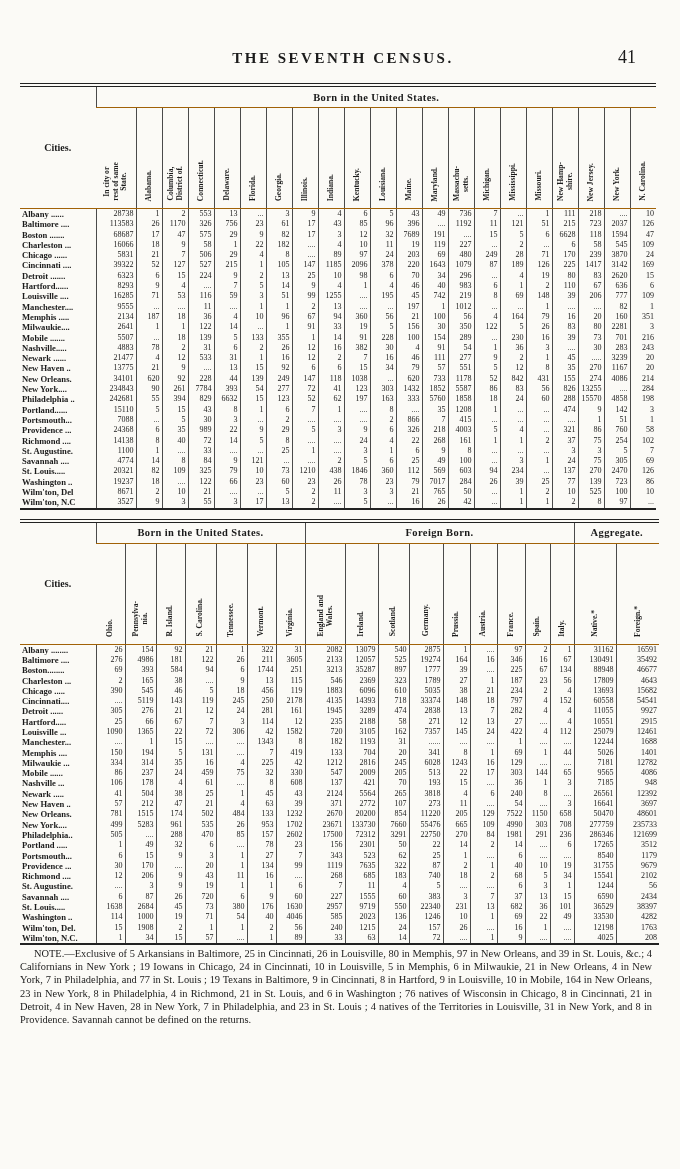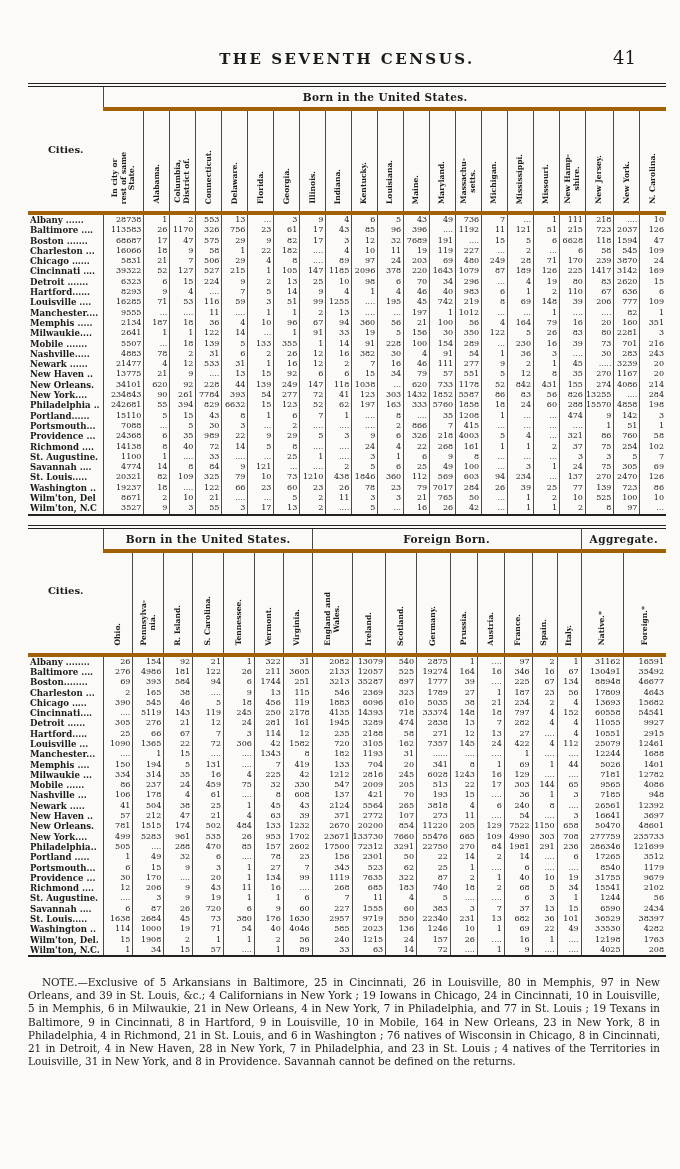--- a/index.html
+++ b/index.html
@@ -4,43 +4,43 @@
 <style>
   html,body { margin:0; padding:0; }
   body {
     width:680px; height:1169px;
     background:#fbfaf6;
     font-family:"DejaVu Serif","Liberation Serif",serif;
     color:#1b1b1b;
     position:relative;
     overflow:hidden;
   }
-  .page { padding:50px 14px 0 28px; }
+  .page { padding:50px 14px 0 20px;font-family:Liberation Serif, serif; }
   .masthead { position:relative; height:24px; }
   .header-title { text-align:center; font-weight:bold; font-size:15px; letter-spacing:2.5px; }
   .page-number { position:absolute; right:30px; top:-3px; font-size:18px; }
   .caption { margin-top:7px; font-size:12.3px; white-space:nowrap; }
   .caption .cap-prefix { font-weight:bold; font-style:normal; font-size:11.5px; letter-spacing:.5px; }
   .caption .cap-text { font-style:italic; }
 
   table.census { border-collapse:collapse; table-layout:fixed; margin-top:9px;
     border-top:4px double #222; border-bottom:2px solid #222; }
   table.census th, table.census td { border-left:1px solid #4a4a4a; }
   table.census th:first-child, table.census td:first-child { border-left:none; }
-  thead th { border-bottom:4px solid #a16207; padding:0; }
+  thead th { border-bottom:1px solid #a16207; padding:0; }
   .cities-th { font-size:10px; font-weight:bold; vertical-align:middle; }
   .group-th { font-size:10.5px; font-weight:bold; height:20px; text-align:center; letter-spacing:.4px; }
   th.rot { vertical-align:bottom; height:100px; overflow:hidden; text-align:center; }
   th.rot span { display:inline-block; writing-mode:vertical-rl; transform:rotate(180deg);
     font-size:7.6px; font-weight:bold; line-height:1.12; white-space:pre-line; padding:3px 0 2px 0; }
   tbody td { font-size:8px; height:10px; line-height:10.3px; text-align:right;
     padding:0 2px 0 0; overflow:hidden; white-space:nowrap; }
   td.city { text-align:left; font-size:8.6px; font-weight:bold; padding-left:2px; white-space:nowrap; }
 
-  .note { margin-top:19px; width:632px; font-size:10.4px; line-height:1.26; text-align:justify; }
+  .note { margin-top:2px; width:632px; font-size:10.4px; line-height:1.26; text-align:justify; }
   .note-main { text-indent:14px; margin:0; }
   .note-foot { text-indent:30px; margin:2px 0 0 0; }
 </style>
 </head>
 <body>
 
 <div class="page">
   <div class="masthead">
     <div class="header-title">THE SEVENTH CENSUS.</div>
     <div class="page-number">41</div>

